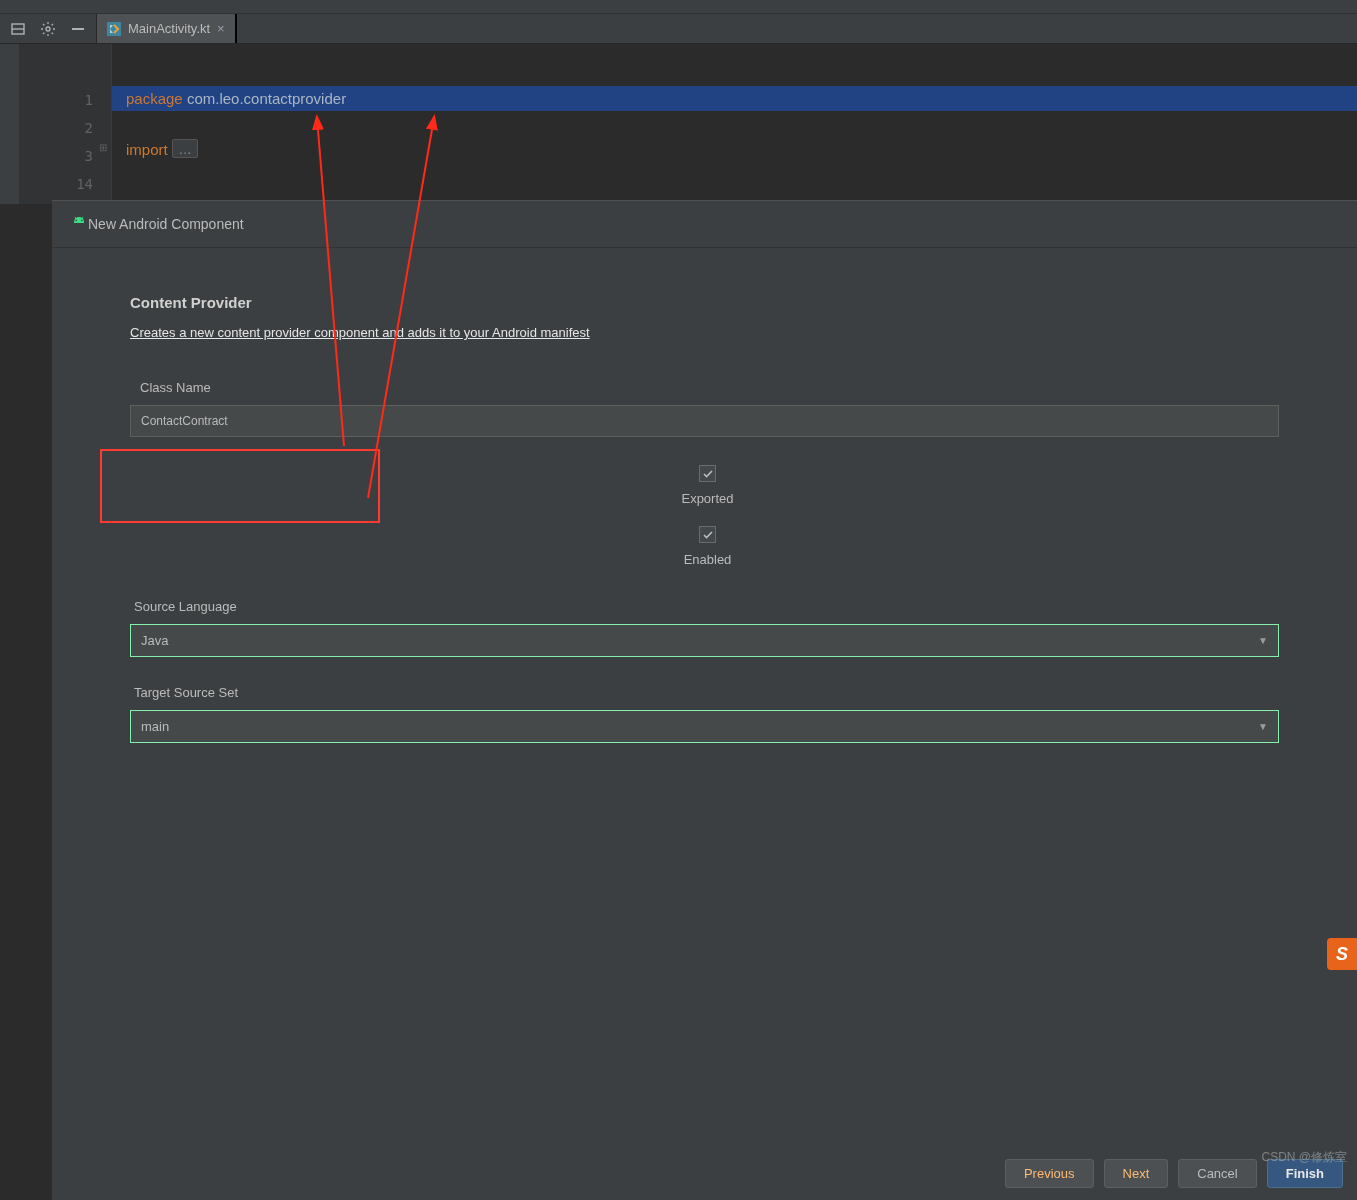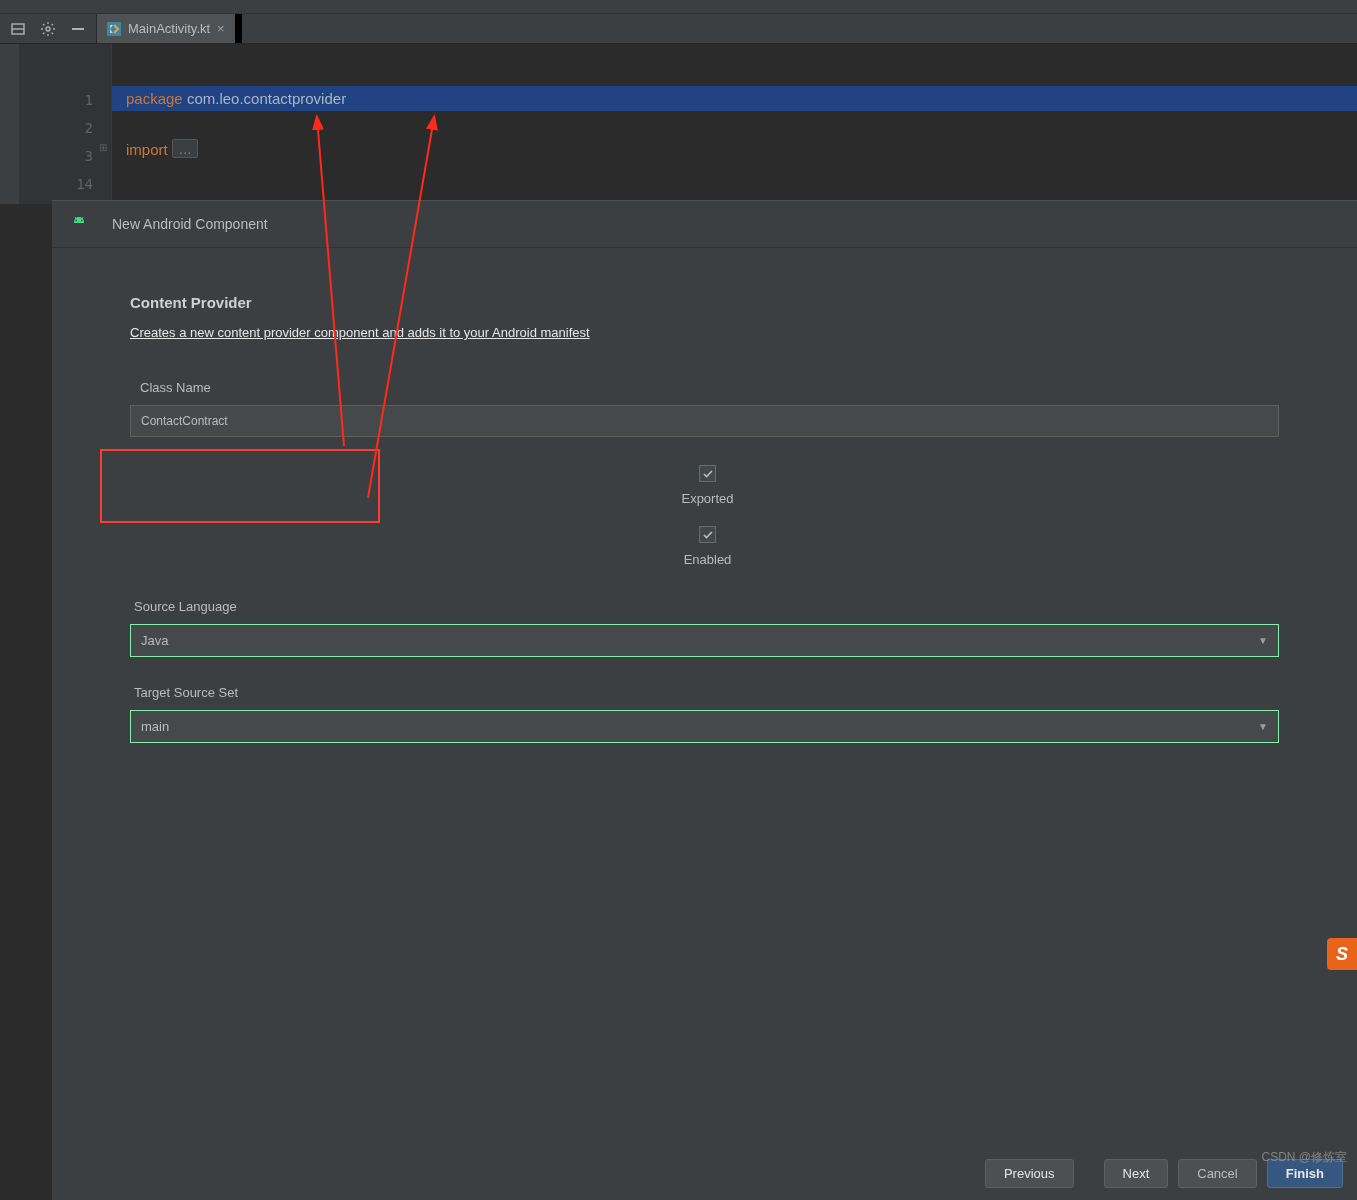--- a/index.html
+++ b/index.html
@@ -7,42 +7,42 @@
 
   
   .top-strip { height: 14px; background: #3c3f41; border-bottom: 1px solid #323232; position: relative; }
 
   
   .toolbar { height: 30px; background: #3c3f41; border-bottom: 1px solid #282828; display: flex; align-items: stretch; }
   .toolbar-left { display: flex; align-items: center; gap: 14px; padding: 0 10px; border-right: 1px solid #282828; }
   .tb-icon { width: 16px; height: 16px; display: flex; align-items: center; justify-content: center; color: #afb1b3; }
 
   .tabs { display: flex; align-items: stretch; }
-  .tab { display: flex; align-items: center; padding: 0 10px; gap: 7px; background: #4e5254; border-right: 7px solid #000000; }
+  .tab { display: flex; align-items: center; padding: 0 10px; gap: 7px; background: #4e5254; border-right: 2px solid #000000; }
   .tab.active { background: #4e5254; }
   .tab-icon { width: 14px; height: 14px; }
   .tab-label { color: #bbbbbb; font-size: 13px; }
   .tab-close { color: #9aa0a6; font-size: 13px; }
 
   
   .editor-wrap { display: flex; height: 160px; background: #2b2b2b; }
   .left-stub { width: 20px; background: #3c3f41; border-right: 1px solid #323232; }
   .gutter { width: 92px; background: #313335; border-right: 1px solid #3a3a3a; padding-top: 42px; text-align: right; }
   .gutter .ln { color: #606366; font-family: Consolas, monospace; font-size: 14px; padding: 6px 18px 6px 0; }
   .code { flex: 1; padding-top: 42px; font-family: Consolas, monospace; font-size: 15px; position: relative; }
   .code-line { padding: 4px 14px; white-space: pre; position: relative; }
   .code-line.sel { background: #214283; }
   .kw1 { color: #cc7832; }
   .pkg { color: #a9b7c6; }
   .fold { display: inline-block; background: #3c3f41; color: #808080; padding: 0 6px; border: 1px solid #555; border-radius: 2px; position: relative; top: -1px; }
   .fold-handle { position: absolute; left: -13px; top: 6px; color: #606366; font-size: 10px; }
 
   
   .dialog { position: absolute; left: 52px; top: 200px; right: 0; bottom: 0; background: #3c3f41; border-top: 1px solid #515151; }
-  .dialog-header { display: flex; align-items: center; gap: 24px; padding: 14px 18px; border-bottom: 1px solid #323232; }
+  .dialog-header { display: flex; align-items: center; gap: 0; padding: 14px 18px; border-bottom: 1px solid #323232; }
   .android-icon { width: 18px; height: 18px; }
   .dialog-title { color: #bbbbbb; font-size: 14px; }
 
   .dialog-body { padding: 46px 78px 20px 78px; }
   .section-title { color: #d0d0d0; font-size: 15px; font-weight: 600; margin-bottom: 14px; }
   .section-desc { color: #e5e5e5; font-size: 13px; margin-bottom: 40px; text-decoration: underline; }
 
   .field { margin-bottom: 28px; }
   .field-label { color: #bbbbbb; font-size: 13px; margin-bottom: 10px; padding-left: 10px; }
   .text-input { width: 100%; background: #45494a; border: 1px solid #5e6060; color: #bbbbbb; padding: 8px 10px; font-size: 12px; outline: none; }
@@ -58,21 +58,21 @@
 
   .select { width: 100%; background: #45494a; border: 1px solid #86efac; color: #bbbbbb; padding: 8px 10px; font-size: 13px; display: flex; justify-content: space-between; align-items: center; }
   .select-arrow { color: #9b9b9b; font-size: 10px; }
 
   
   .arrows { position: absolute; top: 0; left: 0; pointer-events: none; }
 
   
   .dialog-footer { position: absolute; bottom: 12px; right: 14px; display: flex; gap: 10px; }
   .btn { background: #4c5052; border: 1px solid #5e6060; color: #bbbbbb; padding: 6px 18px; font-size: 13px; border-radius: 3px; }
-  .btn.disabled { color: #e5e5e5; margin-left: 20px; }
+  .btn.disabled { color: #fdba74; }
   .btn.primary { background: #365880; border-color: #4c708c; color: #e8e8e8; font-weight: 600; }
 
   .watermark { position: absolute; right: 10px; color: #9aa0a6; font-size: 12px; opacity: .7; }
 
   .badge-s { position: absolute; right: 0; top: 938px; width: 30px; height: 32px; background: #e8641b; border-radius: 4px 0 0 4px; display: flex; align-items: center; justify-content: center; color: #fff; font-weight: 700; font-size: 18px; font-style: italic; }
 </style>
 </head>
 <body>
 
 <div class="top-strip"></div>

